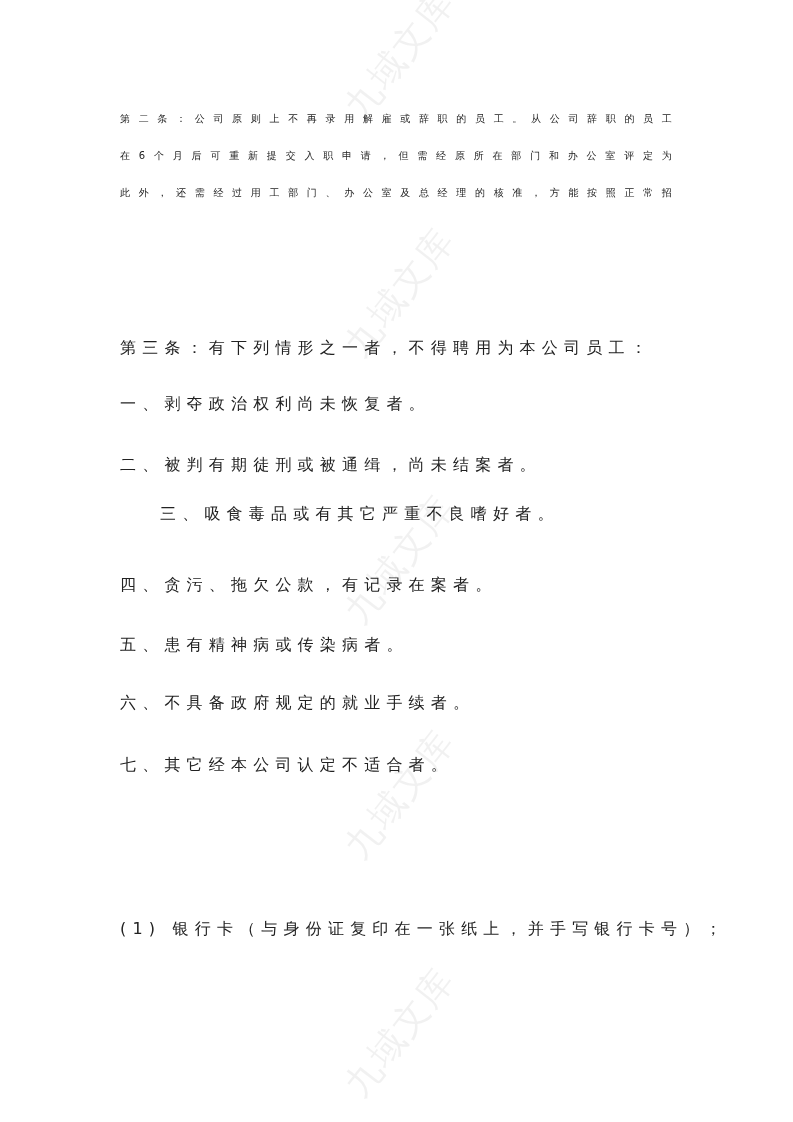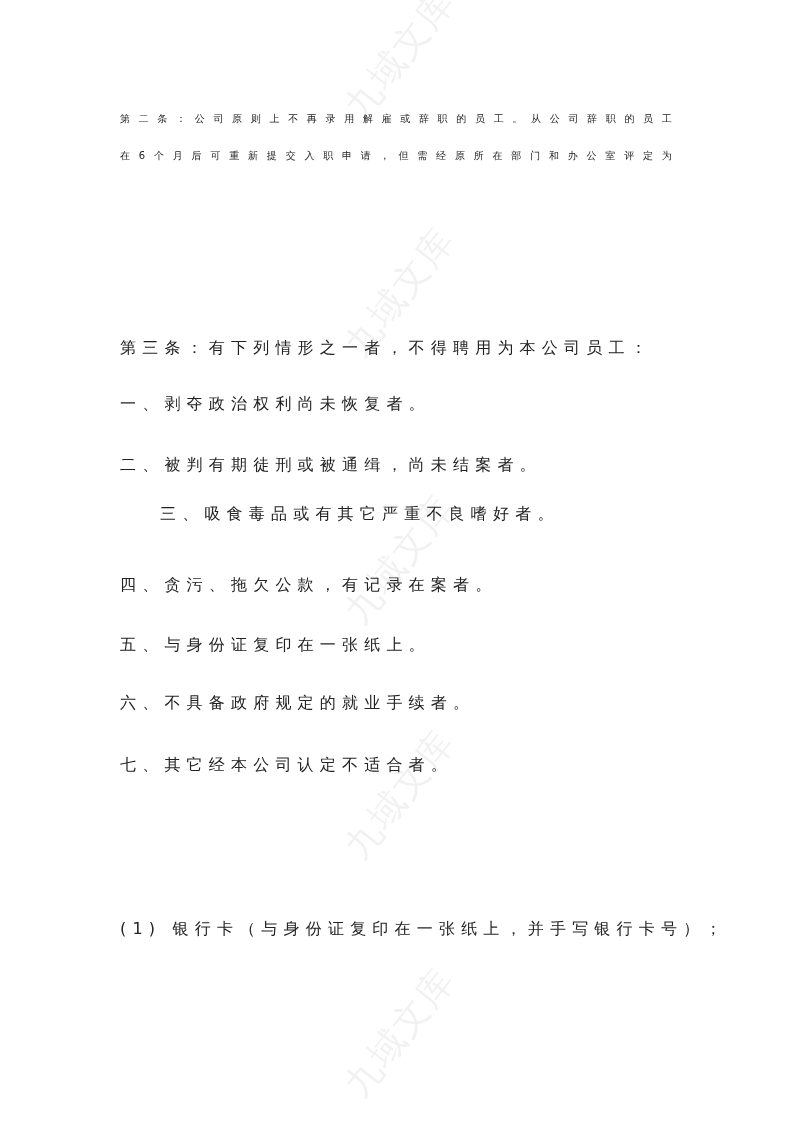--- a/index.html
+++ b/index.html
@@ -80,29 +80,30 @@
   <div class="watermark" style="left:315px; top:268px;">九域文库</div>
   <div class="watermark" style="left:315px; top:535px;">九域文库</div>
   <div class="watermark" style="left:315px; top:770px;">九域文库</div>
   <div class="watermark" style="left:315px; top:1008px;">九域文库</div>
 
   <div class="content">
 
     <div class="para" style="top:0px;">
       <span class="line">第二条：公司原则上不再录用解雇或辞职的员工。从公司辞职的员工</span>
       <span class="line">在6个月后可重新提交入职申请，但需经原所在部门和办公室评定为</span>
+      <span class="line">此外，还需经过用工部门、办公室及总经理的核准，方能按照正常招</span>
     </div>
 
     <div class="single" style="top:229px;">第三条：有下列情形之一者，不得聘用为本公司员工：</div>
 
     <div class="single" style="top:285px;">一、剥夺政治权利尚未恢复者。</div>
     <div class="single" style="top:346px;text-align:right;">二、被判有期徒刑或被通缉，尚未结案者。</div>
     <div class="single" style="top:395px;margin-left:40px;">三、吸食毒品或有其它严重不良嗜好者。</div>
     <div class="single" style="top:466px;">四、贪污、拖欠公款，有记录在案者。</div>
-    <div class="single" style="top:526px;">五、与身份证复印在一张纸上。</div>
+    <div class="single" style="top:526px;">五、患有精神病或传染病者。</div>
     <div class="single" style="top:586px;font-family:Liberation Mono, monospace;">六、不具备政府规定的就业手续者。</div>
     <div class="single" style="top:646px;">七、其它经本公司认定不适合者。</div>
 
     <div class="para" style="top:711px;">
     </div>
 
     <div class="single" style="top:810px;">(1) 银行卡（与身份证复印在一张纸上，并手写银行卡号）；</div>
 
   </div>
 </div>

